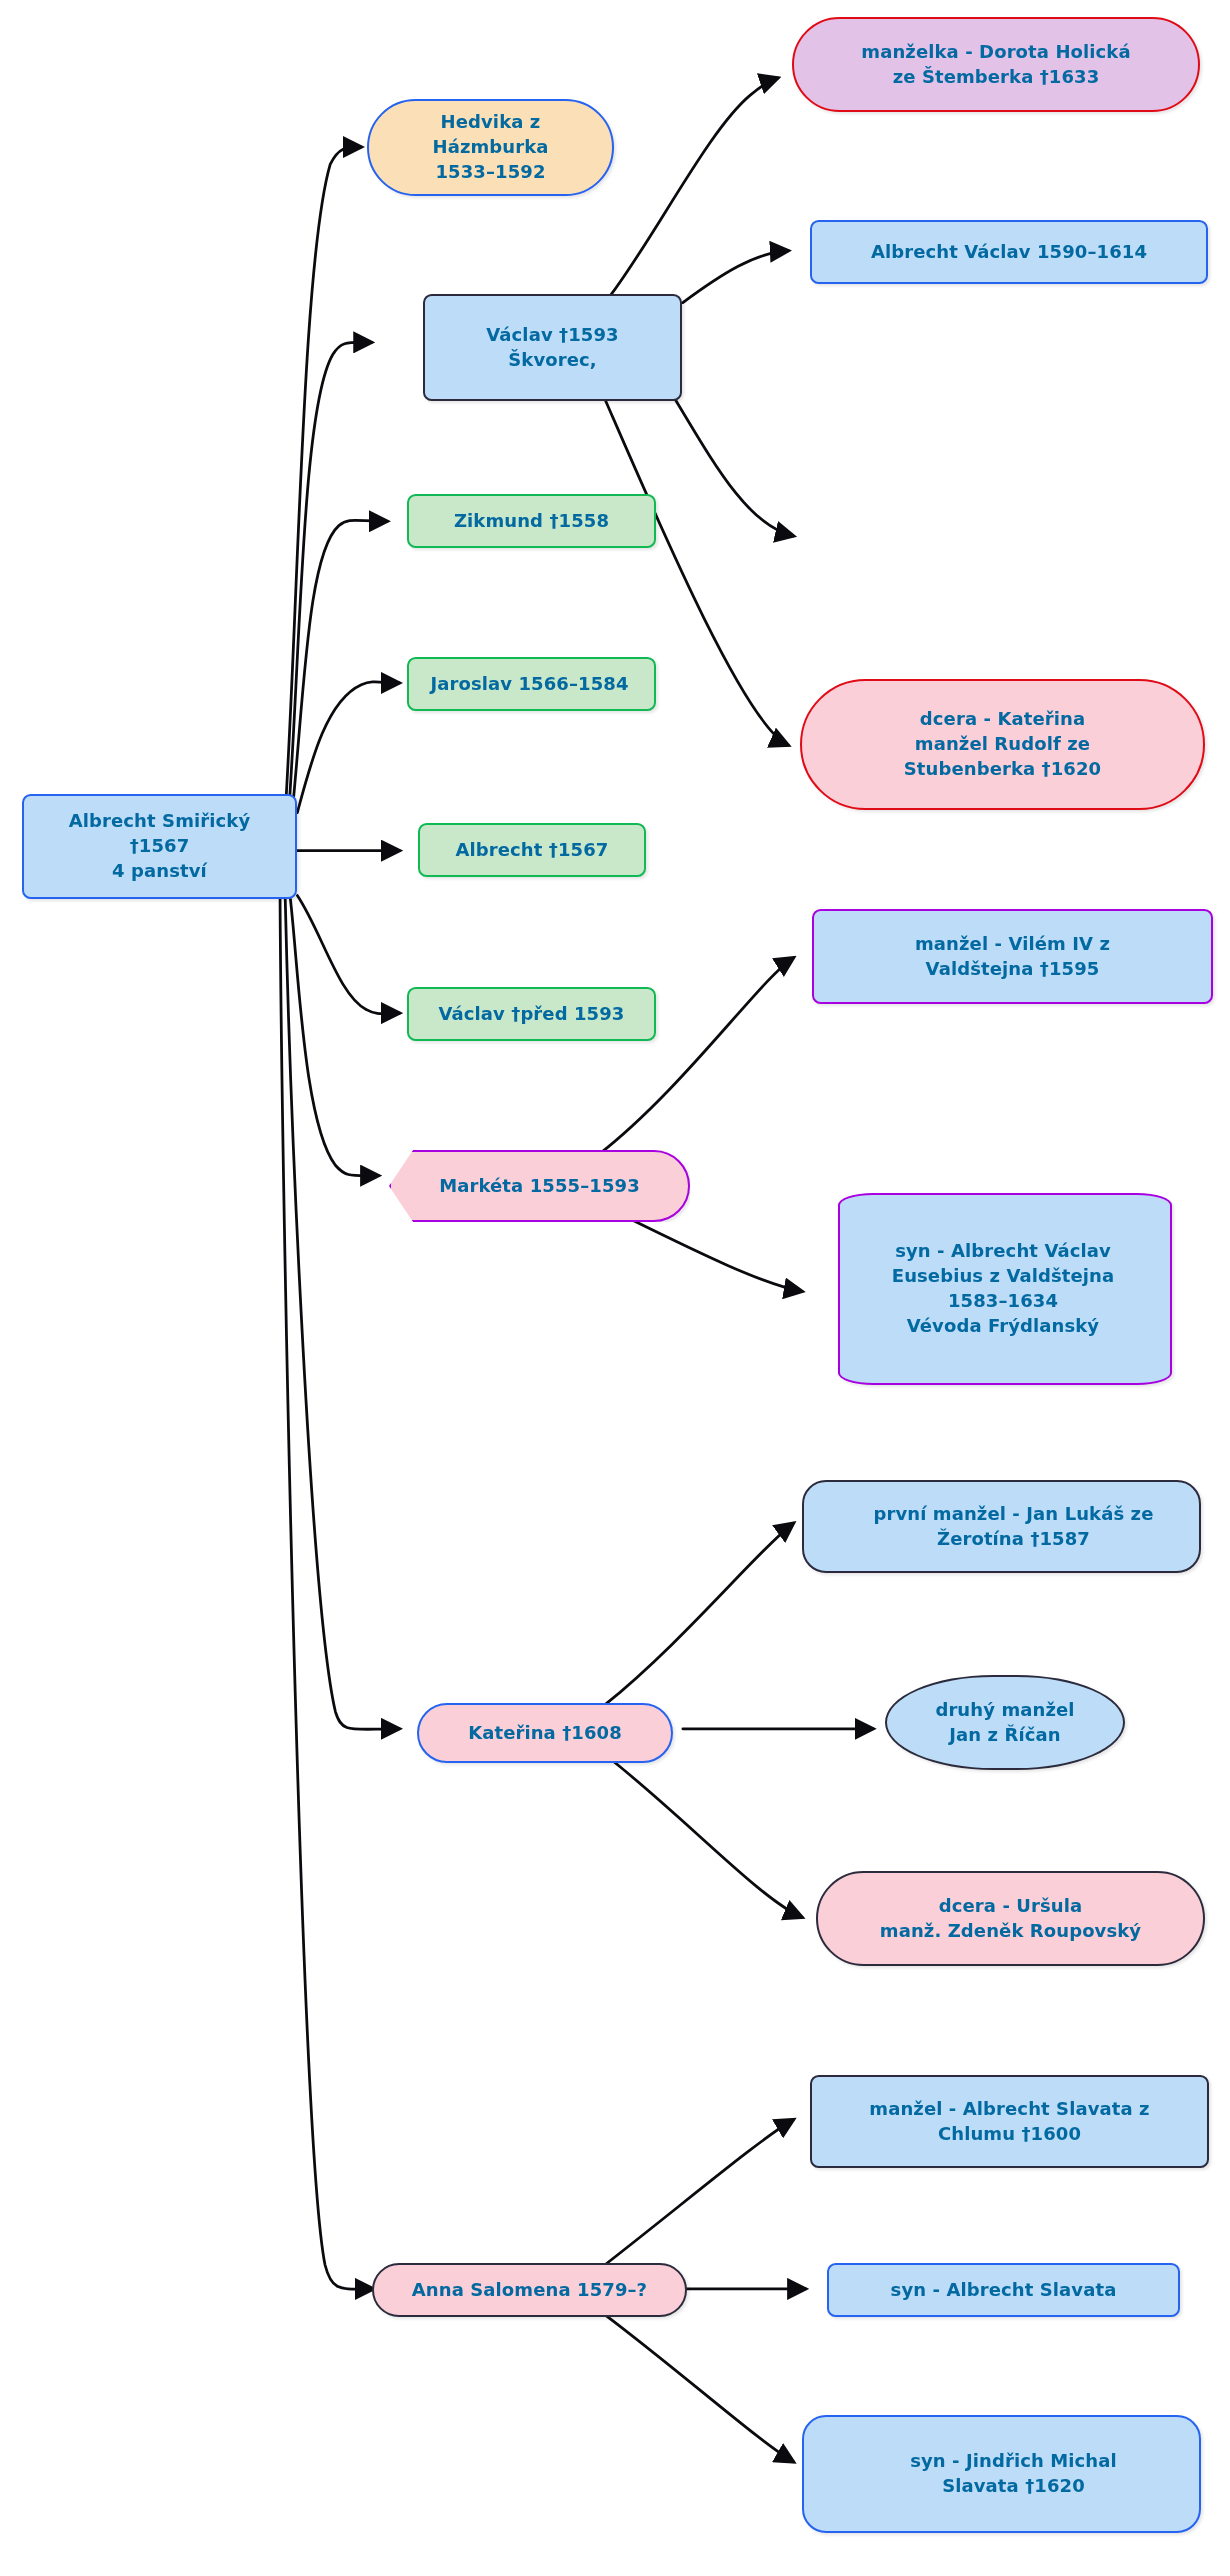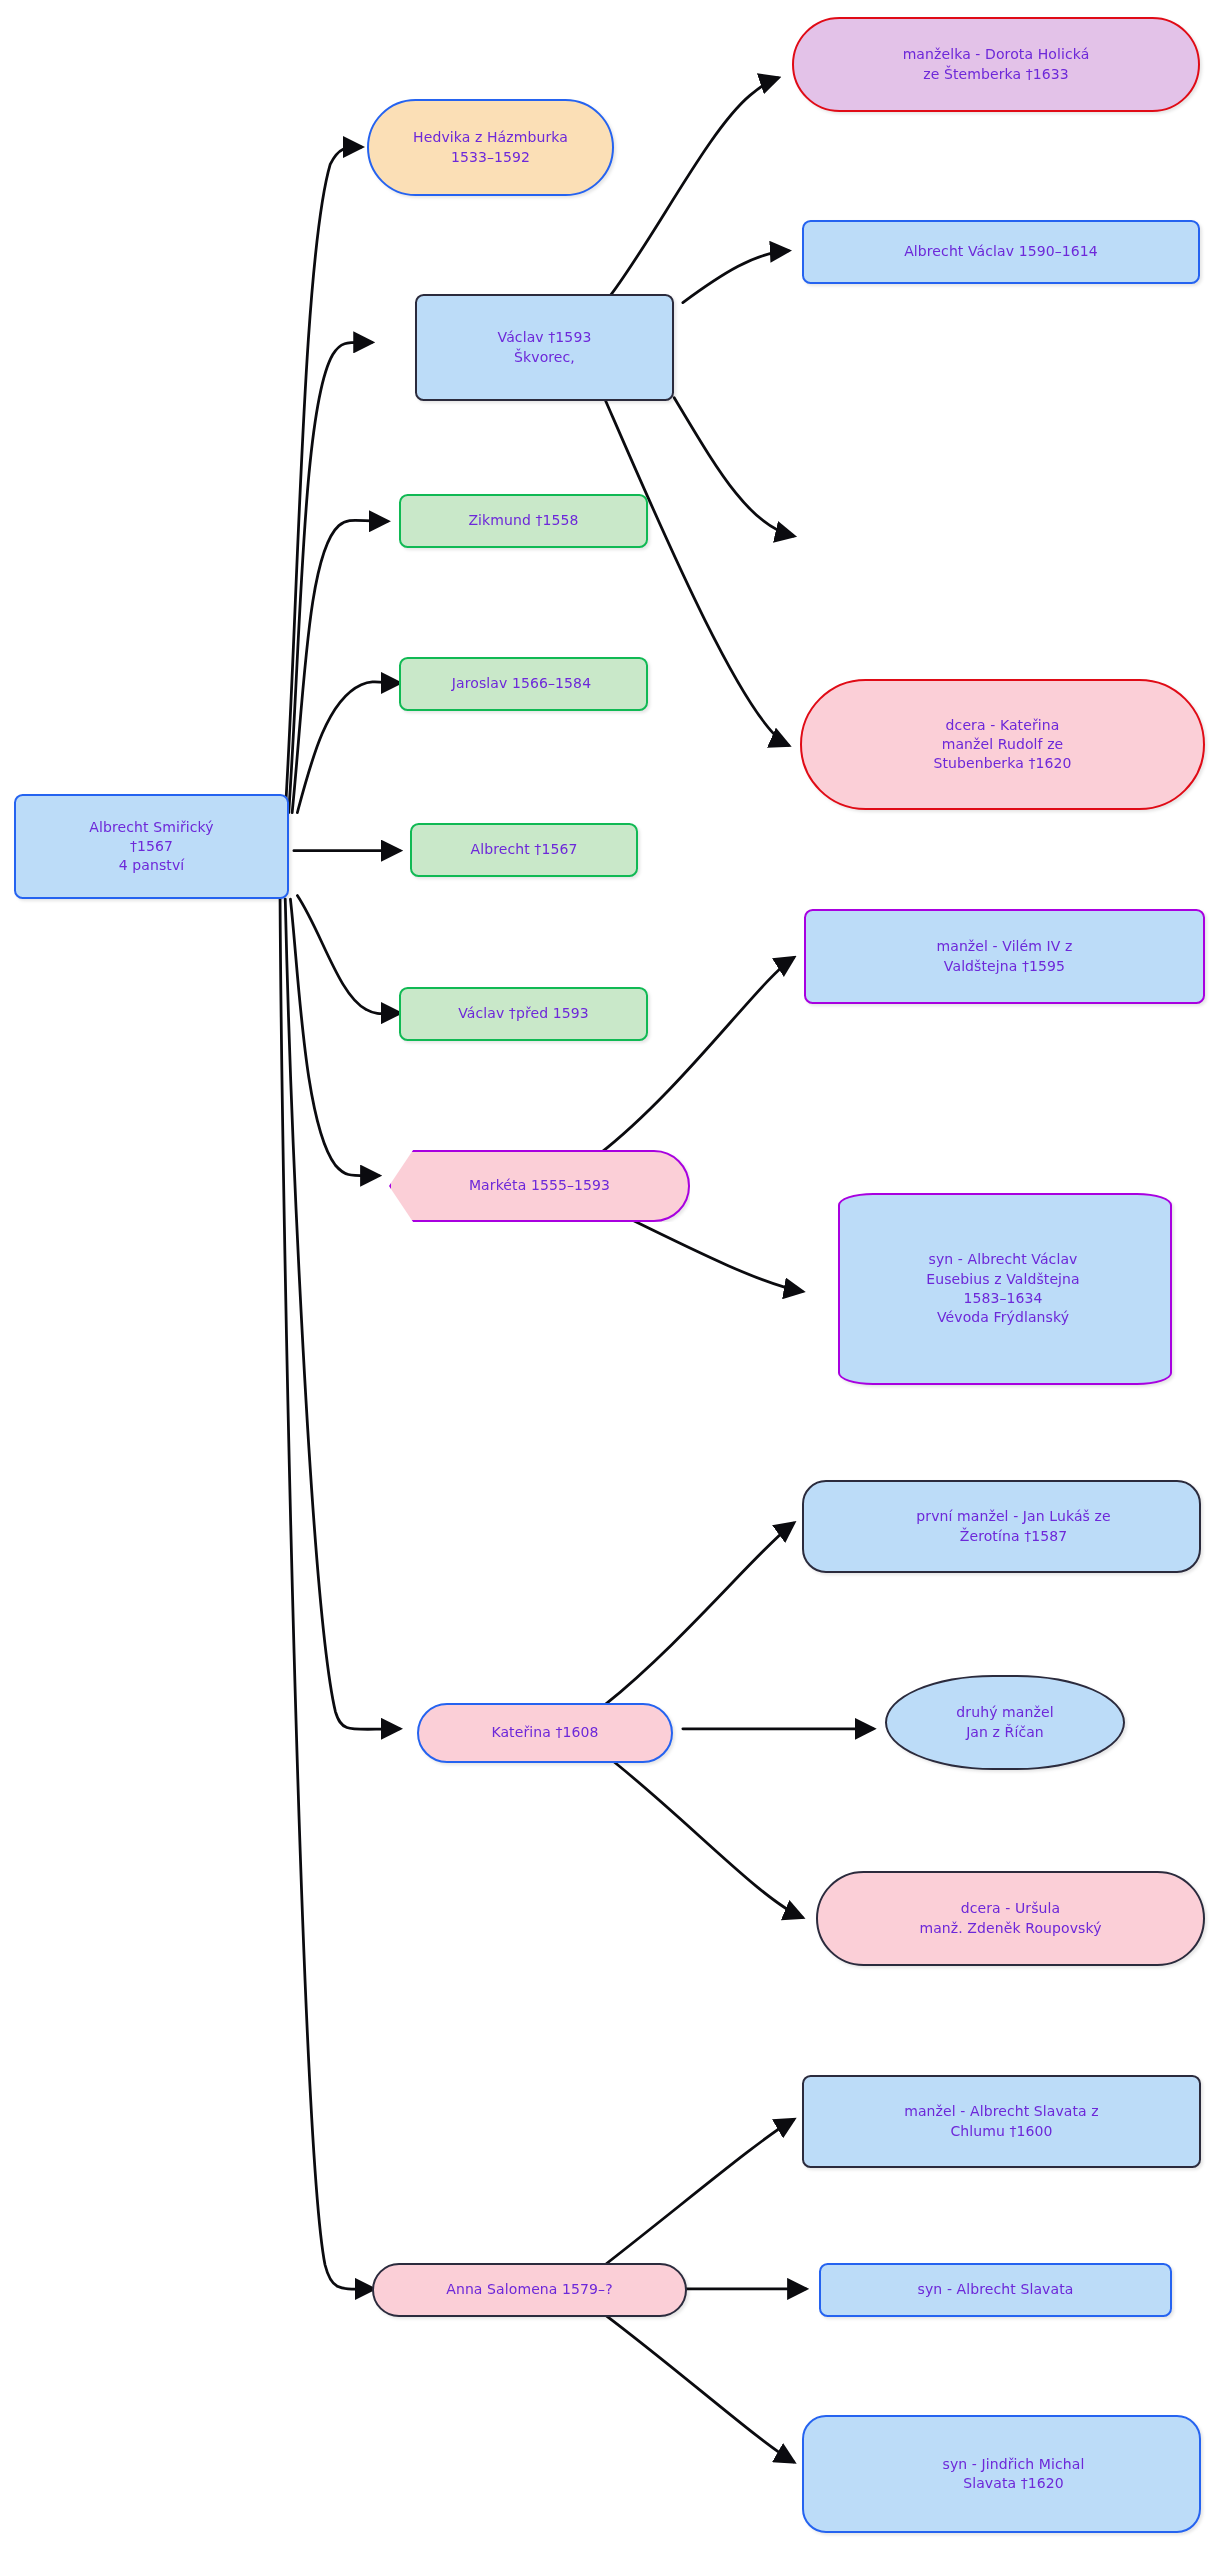--- a/index.html
+++ b/index.html
@@ -25,35 +25,36 @@
     height: 2576px;
     pointer-events: none;
   }
   .node {
     position: absolute;
     box-sizing: border-box;
     display: flex;
     align-items: center;
     justify-content: center;
     text-align: center;
-    color: #6d28d9;
-    font-size: 14px;
+    color: #0369a1;
+    font-size: 18px;
     line-height: 1.38;
     letter-spacing: 0.1px;
     padding: 5.2px 12px;
     z-index: 5;
     filter: drop-shadow(2.6px 2.6px 1.7px rgba(0,0,0,0.10));
+    font-weight: bold;
   }
   .node .lbl {
     white-space: pre-line;
     display: block;
     width: 100%;
   }
   
-  .sh-round     { border-radius: 8.6px; border-style: solid; }
+  .sh-round     { border-radius: 8.6px; border-style: solid; margin-left: 8px; }
   .sh-stadium   { border-radius: 864px; border-style: solid; }
   .sh-softrect  { border-radius: 24px; border-style: solid; padding-left: 36px; }
   .sh-ellipsish { border-radius: 45% / 50%; border-style: solid; }
 
   
   .sh-hex {
     border-style: solid;
     border-radius: 0 864px 864px 0;
   }
 

